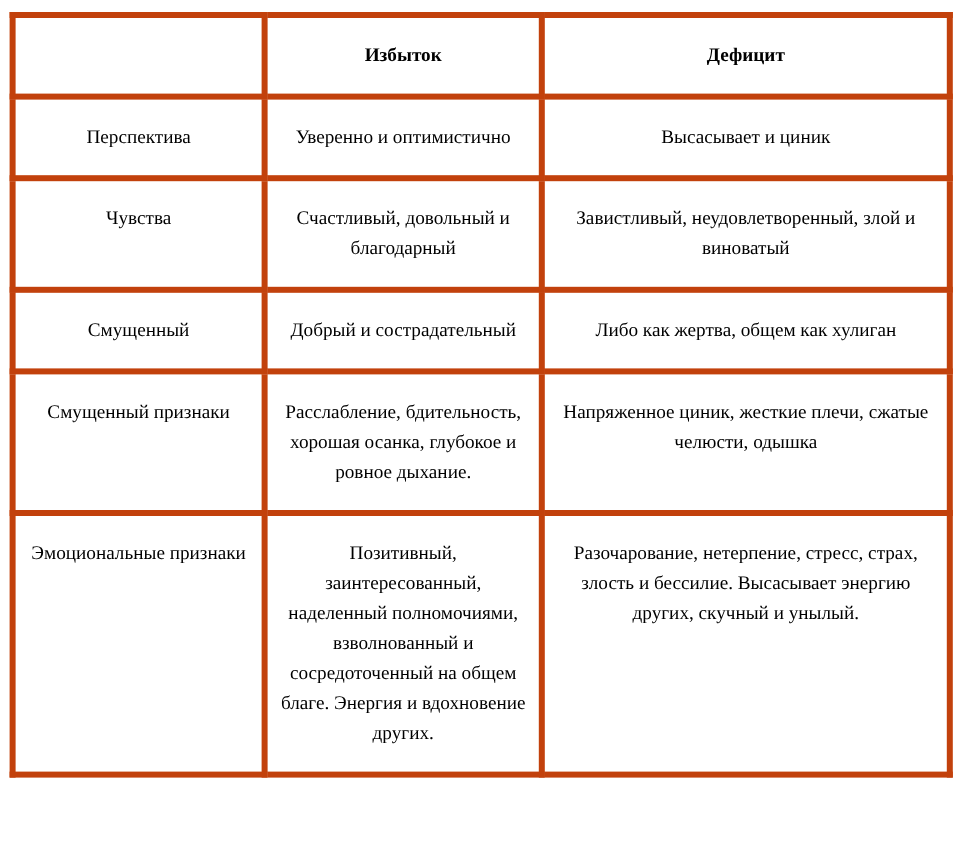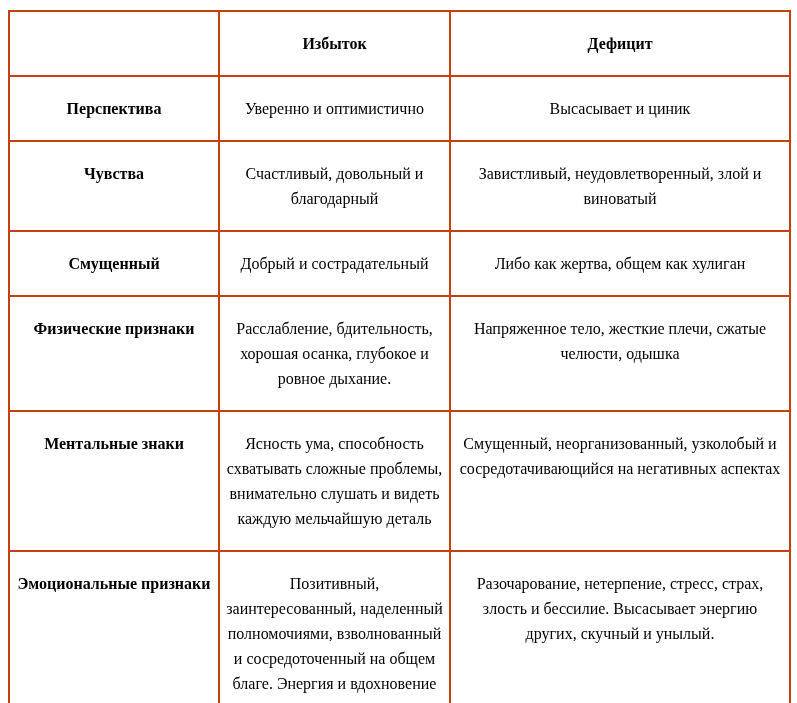--- a/index.html
+++ b/index.html
@@ -21,34 +21,34 @@
     border-collapse: collapse;
     table-layout: fixed;
     width: 781px;
     border: 2px solid #000000;
   }
   table.traits col.c1 { width: 210px; }
   table.traits col.c2 { width: 231px; }
   table.traits col.c3 { width: 340px; }
   table.traits th,
   table.traits td {
-    border: 2px solid #c2410c;
+    border: 5px solid #c2410c;
     padding: 19px 6px;
     text-align: center;
     vertical-align: top;
     font-size: 16px;
     line-height: 25px;
     font-weight: normal;
     word-wrap: break-word;
   }
   table.traits th {
     font-weight: bold;
   }
   table.traits td.row-label {
-    font-weight: bold;
+    font-weight: normal;
   }
 </style>
 </head>
 <body>
 
 <div class="page">
   <table class="traits">
     <colgroup>
       <col class="c1">
       <col class="c2">
@@ -71,28 +71,23 @@
         <td class="row-label">Чувства</td>
         <td>Счастливый, довольный и благодарный</td>
         <td>Завистливый, неудовлетворенный, злой и виноватый</td>
       </tr>
       <tr>
         <td class="row-label">Смущенный</td>
         <td>Добрый и сострадательный</td>
         <td>Либо как жертва, общем как хулиган</td>
       </tr>
       <tr>
-        <td class="row-label">Физические признаки</td>
+        <td class="row-label">Смущенный признаки</td>
         <td>Расслабление, бдительность, хорошая осанка, глубокое и ровное дыхание.</td>
-        <td>Напряженное тело, жесткие плечи, сжатые челюсти, одышка</td>
-      </tr>
-      <tr>
-        <td class="row-label">Ментальные знаки</td>
-        <td>Ясность ума, способность схватывать сложные проблемы, внимательно слушать и видеть каждую мельчайшую деталь</td>
-        <td>Смущенный, неорганизованный, узколобый и сосредотачивающийся на негативных аспектах</td>
+        <td>Напряженное циник, жесткие плечи, сжатые челюсти, одышка</td>
       </tr>
       <tr>
         <td class="row-label">Эмоциональные признаки</td>
         <td>Позитивный, заинтересованный, наделенный полномочиями, взволнованный и сосредоточенный на общем благе. Энергия и вдохновение других.</td>
         <td>Разочарование, нетерпение, стресс, страх, злость и бессилие. Высасывает энергию других, скучный и унылый.</td>
       </tr>
     </tbody>
   </table>
 </div>
 

